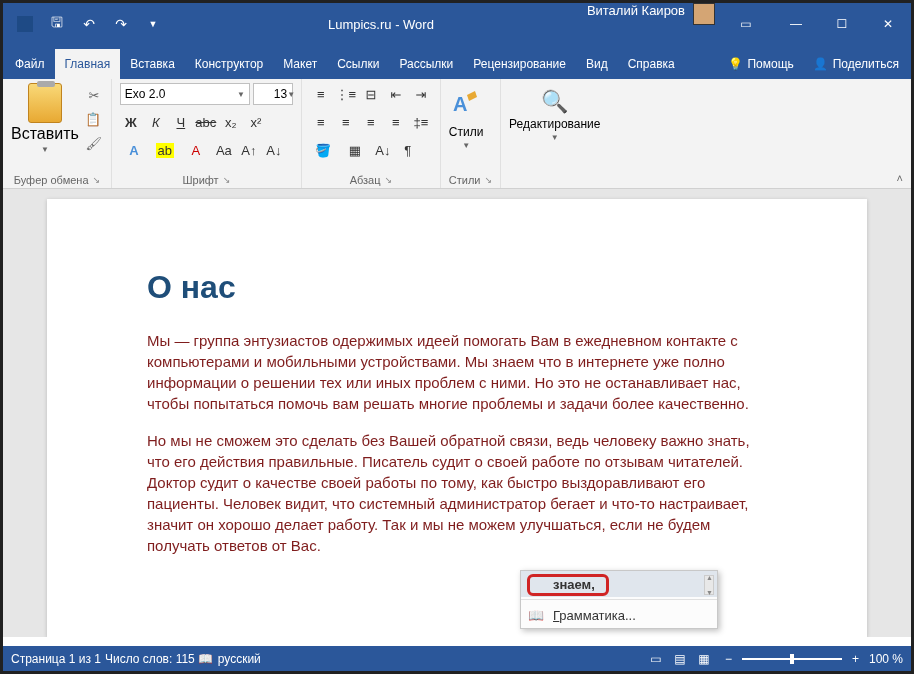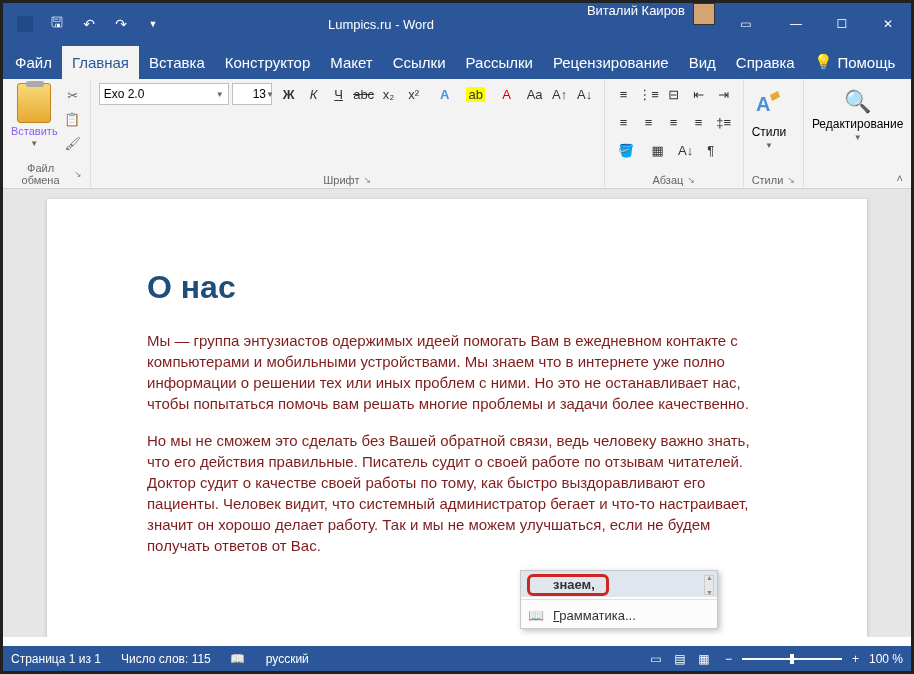--- a/index.html
+++ b/index.html
@@ -7,40 +7,40 @@
 
 .titlebar { background: #2b579a; height: 42px; display: flex; align-items: center; color: #fff; }
 .qat { display: flex; gap: 4px; padding: 0 8px; align-items: center; }
 .qat-btn { width: 28px; height: 28px; display: flex; align-items: center; justify-content: center; color: #fff; font-size: 14px; }
 .title-text { flex: 1; text-align: center; font-size: 13px; }
 .user-area { display: flex; align-items: flex-start; gap: 8px; padding-right: 4px; font-size: 13px; }
 .avatar { width: 22px; height: 22px; background: #d4a574; border: 1px solid #333; }
 .win-btns { display: flex; }
 .win-btn { width: 46px; height: 42px; display: flex; align-items: center; justify-content: center; color: #fff; font-size: 12px; }
 
-.tabbar { background: #2b579a; height: 34px; display: flex; align-items: flex-end; color: #fff; font-size: 15px; padding: 0 2px; }
+.tabbar { background: #2b579a; height: 34px; display: flex; align-items: flex-end; color: #fff; font-size: 12px; padding: 0 2px; }
 .tab { padding: 8px 10px; cursor: pointer; }
 .tab.active { background: #f3f3f3; color: #2b579a; }
 .tab-right { margin-left: auto; display: flex; }
 .tab-right .tab { display: flex; align-items: center; gap: 4px; }
 
 .ribbon { background: #f3f3f3; height: 110px; border-bottom: 1px solid #d0d0d0; display: flex; position: relative; }
 .rgroup { border-right: 1px solid #e0e0e0; padding: 4px 8px 2px 8px; display: flex; flex-direction: column; }
 .rgroup-content { flex: 1; display: flex; align-items: flex-start; gap: 6px; }
 .rgroup-label { font-size: 11px; text-align: center; color: #666; display: flex; justify-content: center; align-items: center; gap: 4px; }
 .rgroup-label .launcher { font-size: 9px; color: #888; }
 
 .paste-col { display: flex; flex-direction: column; align-items: center; gap: 2px; }
 .clipboard-icon { width: 34px; height: 40px; background: linear-gradient(#f9d978, #e8a933); border: 1px solid #c0831e; border-radius: 3px; position: relative; }
 .clipboard-icon::before { content: ''; position: absolute; top: -3px; left: 8px; width: 18px; height: 6px; background: #aaa; border-radius: 2px; }
-.paste-label { font-size: 11px; color: #8b5cf6; }
+.paste-label { font-size: 16px; color: #000000; }
 .clip-side { display: flex; flex-direction: column; gap: 8px; padding-top: 4px; }
 .small-icon { width: 18px; height: 16px; font-size: 13px; color: #666; display: flex; align-items: center; justify-content: center; }
 
-.font-controls { display: flex; flex-direction: row; gap: 6px; }
+.font-controls { display: flex; flex-direction: column; gap: 6px; }
 .font-row { display: flex; gap: 3px; align-items: center; }
 .combo { background: #fff; border: 1px solid #c0c0c0; height: 22px; display: flex; align-items: center; padding: 0 4px; font-size: 12px; }
 .combo-font { width: 130px; }
 .combo-size { width: 40px; padding-left: 20px; }
 .combo-arrow { margin-left: auto; font-size: 8px; color: #666; }
 .rb { width: 22px; height: 22px; display: flex; align-items: center; justify-content: center; font-size: 13px; color: #333; }
 .rb.bold { font-weight: bold; }
 .rb.italic { font-style: italic; }
 .rb.under { text-decoration: underline; }
 .rb.strike { text-decoration: line-through; }
@@ -66,21 +66,21 @@
 .cm-item { display: flex; align-items: center; height: 26px; padding: 0 8px 0 6px; gap: 8px; color: #333; justify-content: center; }
 .cm-item.sel { background: #e0e6ed; }
 .cm-icon { width: 18px; text-align: center; font-size: 13px; color: #888; }
 .cm-text { flex: 1; }
 .cm-text .u { text-decoration: underline; }
 .cm-sep { height: 1px; background: #e0e0e0; margin: 2px 0; }
 .cm-scroll { position: absolute; right: 3px; top: 4px; width: 10px; height: 20px; background: #e8e8e8; border: 1px solid #ccc; }
 .cm-scroll::before { content: '▲'; position: absolute; top: -2px; left: 1px; font-size: 7px; color: #888; }
 .cm-scroll::after { content: '▼'; position: absolute; bottom: -2px; left: 1px; font-size: 7px; color: #888; }
 
-.statusbar { background: #2b579a; height: 25px; display: flex; align-items: center; color: #fff; font-size: 12px; padding: 5px 8px; gap: 20px; position: absolute; bottom: 0; left: 0; right: 0; }
+.statusbar { background: #2b579a; height: 25px; display: flex; align-items: center; color: #fff; font-size: 12px; padding: 5px 8px; gap: 4px; position: absolute; bottom: 0; left: 0; right: 0; }
 .status-right { margin-left: auto; display: flex; align-items: center; gap: 10px; }
 .view-btns { display: flex; gap: 2px; }
 .view-btn { width: 22px; height: 18px; display: flex; align-items: center; justify-content: center; }
 .zoom-slider { width: 100px; height: 2px; background: #fff; position: relative; }
 .zoom-thumb { position: absolute; left: 48px; top: -4px; width: 4px; height: 10px; background: #fff; }
 </style>
 </head>
 <body>
 
 <div class="titlebar">
@@ -139,21 +139,21 @@
         <div class="paste-label">Вставить</div>
         <div style="font-size:8px;color:#666;">▼</div>
       </div>
       <div class="clip-side">
         <div class="small-icon">✂</div>
         <div class="small-icon">📋</div>
         <div class="small-icon">🖌</div>
       </div>
     </div>
     <div class="rgroup-label">
-        <span>Файл обмена</span>
+        <span>Буфер обмена</span>
         <span class="launcher">↘</span>
       </div>
   </div>
 
   <div class="rgroup">
     <div class="rgroup-content">
       <div class="font-controls">
         <div class="font-row">
           <div class="combo combo-font">
               <span>Exo 2.0</span>

